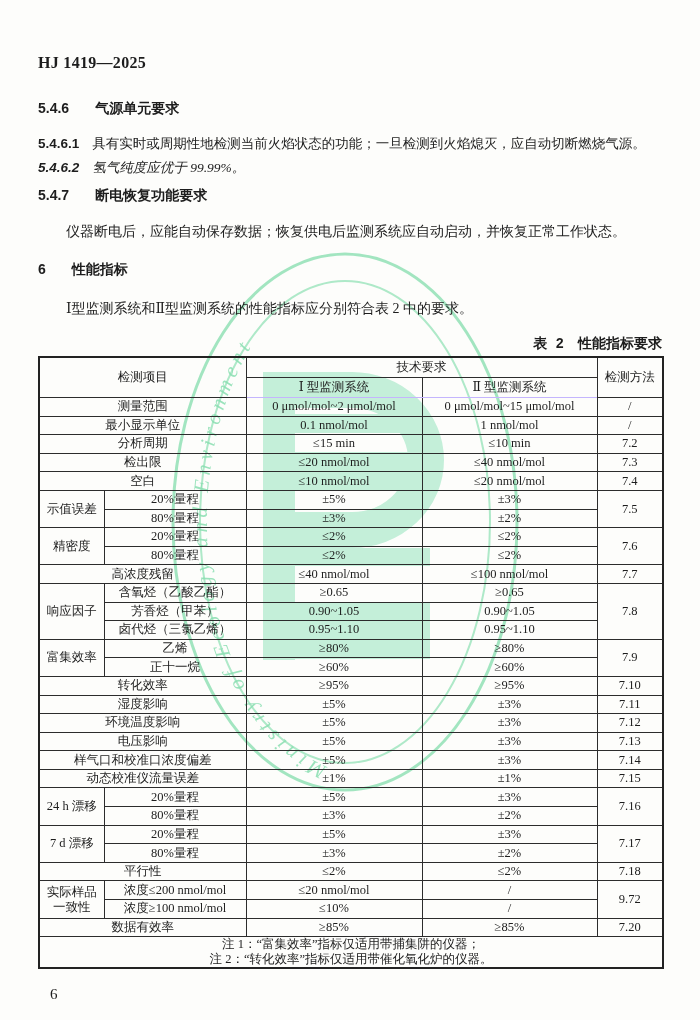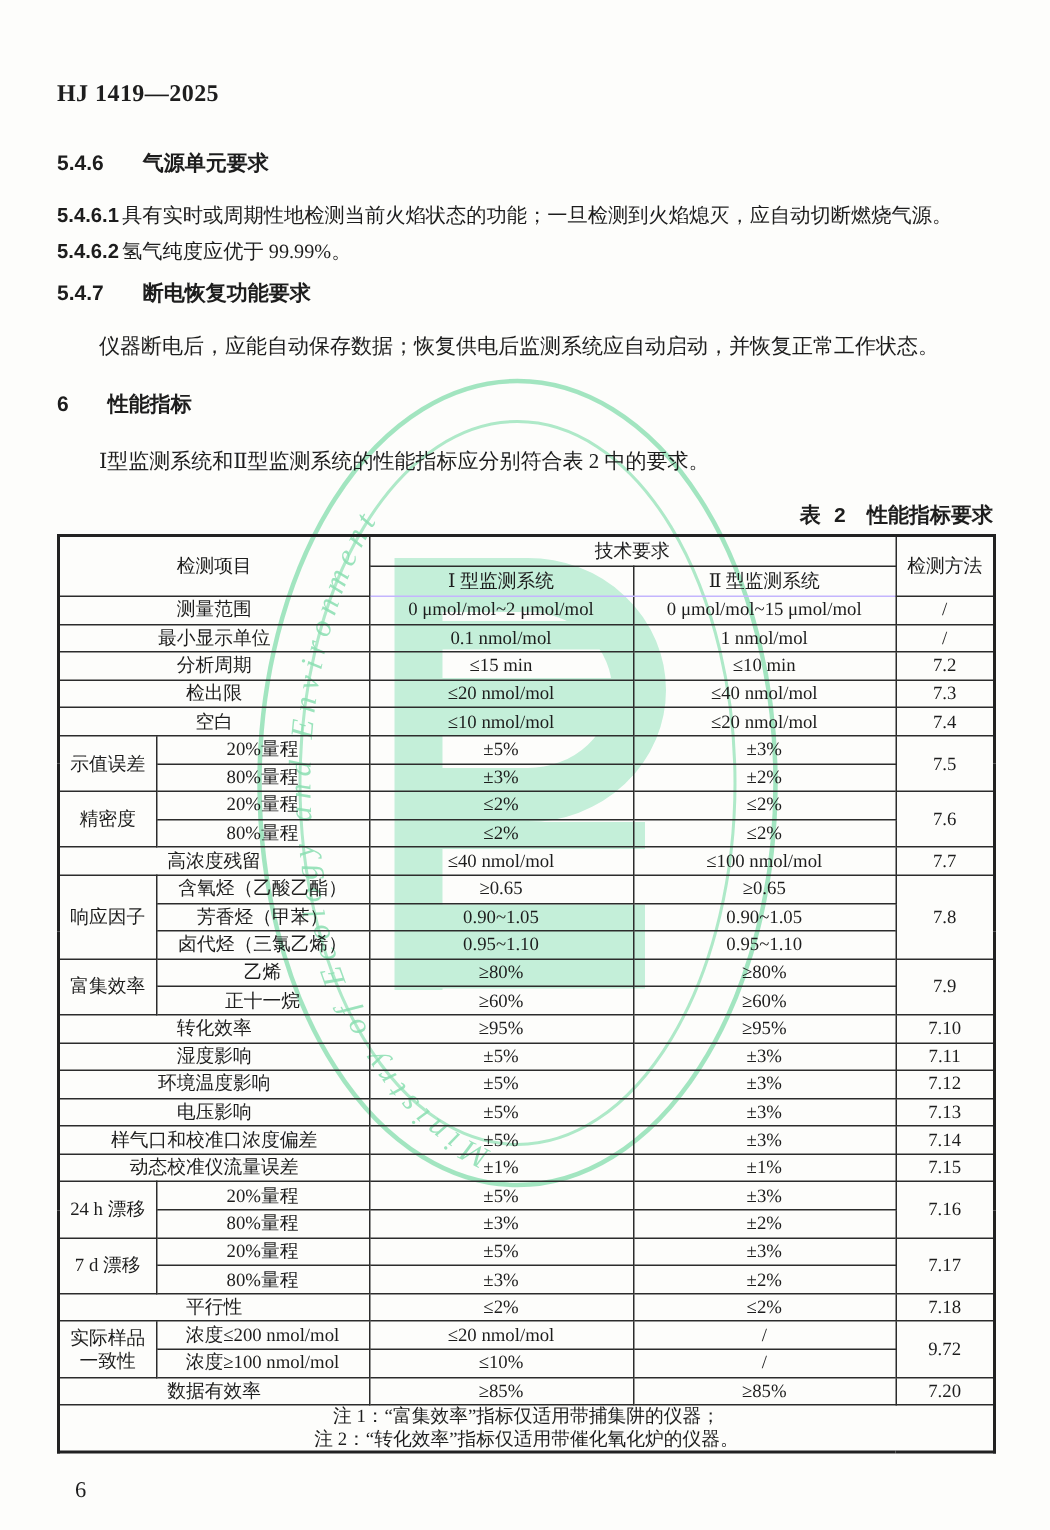--- a/index.html
+++ b/index.html
@@ -21,24 +21,24 @@
   .heading{
     font-family:"Liberation Sans","DejaVu Sans",sans-serif;
     font-weight:bold;font-size:14px;
   }
   .heading .hnum{margin-right:26px;}
   .h546{top:100px;}
   .h547{top:187px;}
   .h6{top:261px;}
   .body-line{font-size:13.5px;line-height:19px;}
   .b5461{top:134px;}
-  .b5462{top:158px;}
+  .b5462{top:158px;font-style:italic;}
   .body-line .bnum{
     font-family:"Liberation Sans","DejaVu Sans",sans-serif;
-    font-weight:bold;margin-right:2px;
+    font-weight:bold;margin-right:13px;
   }
   .para{top:0;font-size:14px;line-height:19px;padding-left:28px;}
   .p547{top:222px;}
   .p6{top:299px;}
   .tbl-caption{
     top:335px;text-align:right;
     font-family:Liberation Mono, monospace;
     font-weight:bold;font-size:14px;
   }
   .tbl-caption .cap-label{margin-right:14px;}

